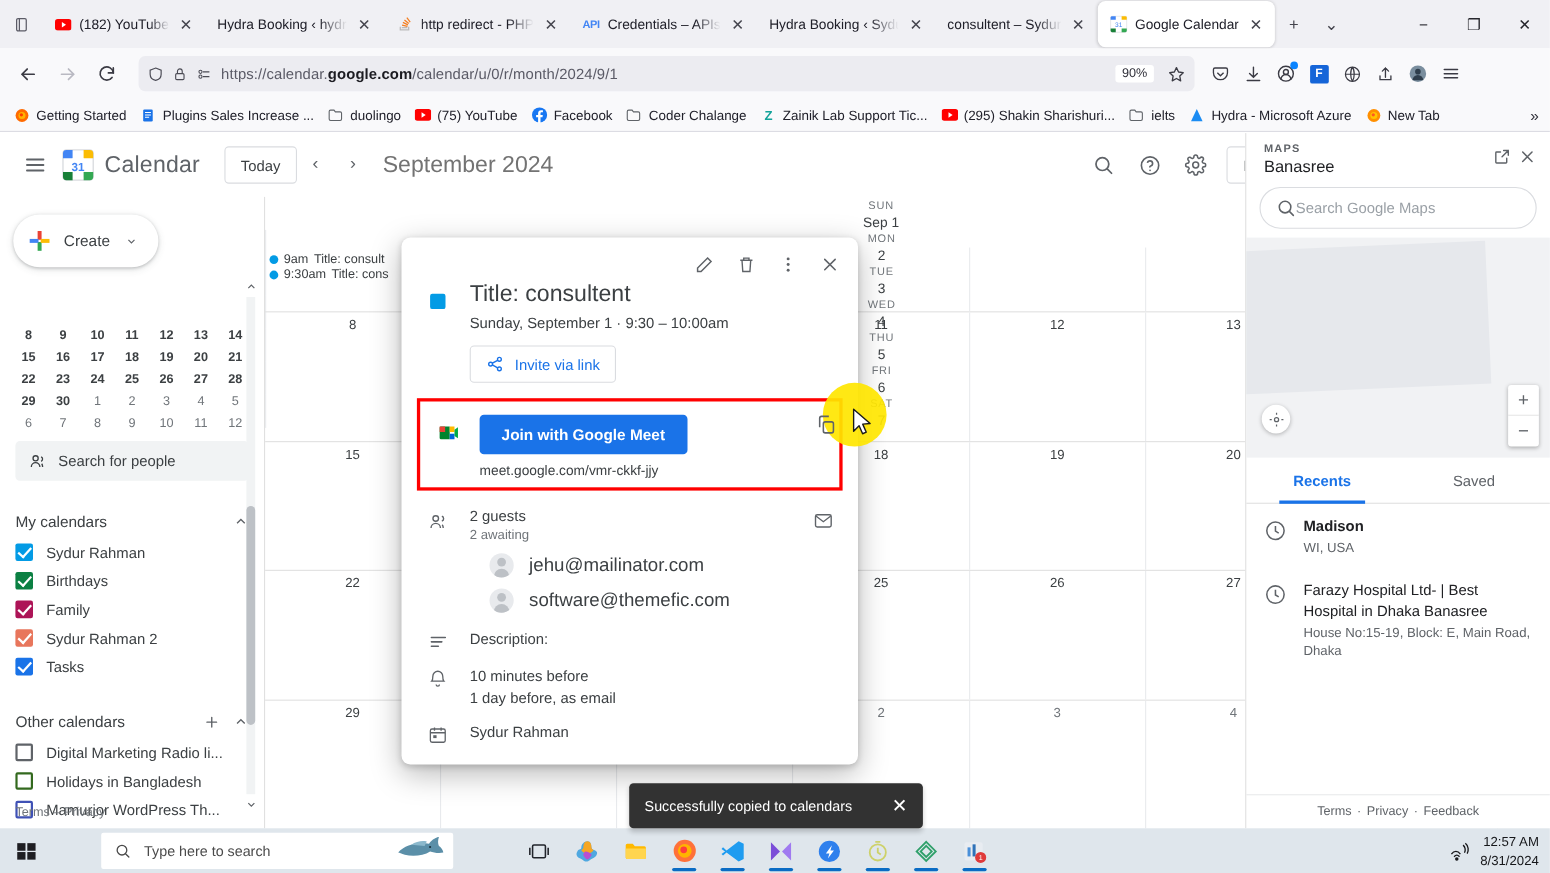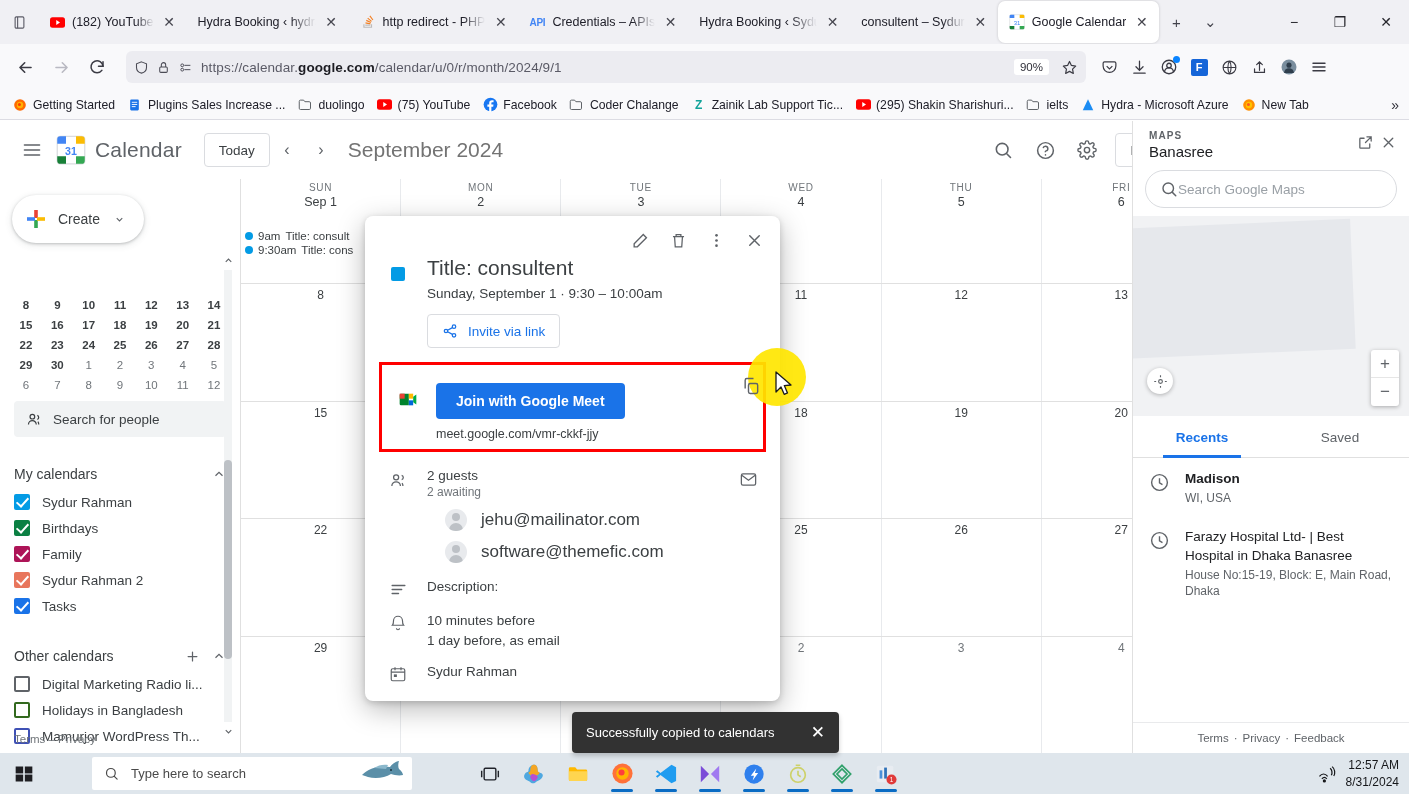--- a/index.html
+++ b/index.html
@@ -132,21 +132,21 @@
   .cal-label { white-space: nowrap; overflow: hidden; text-overflow: ellipsis; max-width: 165px;}
   .terms { position: absolute; bottom: 8px; left: 14px; font-size: 11.5px; color: #70757a; }
   .side-scroll {
     position: absolute; right: 6px; top: 76px; bottom: 16px; width: 12px;
     display: flex; flex-direction: column; align-items: center; color:#5f6368; font-size: 10px;
   }
   .side-scroll .track { flex: 1; width: 8px; background: #f1f3f4; position: relative; margin: 4px 0;}
   .side-scroll .thumb { position:absolute; top: 42%; left: 0; width: 8px; height: 44%; background: #bdc1c6; border-radius: 4px;}
 
   .gc-grid { flex: 1; display: flex; flex-direction: column; border-left: 1px solid #e0e0e0; }
-  .grid-head { display: flex; height: 46px; }
+  .grid-head { display: flex; height: 46px; flex-direction: column; }
   .grid-head .col { flex: 1; border-left: 1px solid #e8eaed; text-align: center; padding-top: 3px; }
   .grid-head .col:first-child { border-left: none; }
   .dow { font-size: 10px; color: #70757a; letter-spacing: .7px; }
   .dnum { font-size: 12.5px; color: #3c4043; margin-top: 2px; font-weight: 500;}
   .grid-rows { flex: 1; display: flex; flex-direction: column; }
   .grid-row { flex: 1; display: flex; border-top: 1px solid #e0e0e0; }
   .cell { flex: 1; border-left: 1px solid #e8eaed; padding-top: 4px; position: relative; }
   .cell:first-child { border-left: none; }
   .cell .num { font-size: 12px; color: #3c4043; text-align: center; display:block; }
   .cell .num.muted { color: #70757a; }
@@ -224,21 +224,21 @@
   .popup-tools > div { width: 24px; height: 24px; display:flex; align-items:center; justify-content:center;}
   .popup-row { display: flex; gap: 18px; padding: 0 14px; }
   .popup-icon { flex: 0 0 22px; display: flex; justify-content: center; color: #5f6368; padding-top: 3px;}
   .ev-color { width: 14px; height: 14px; border-radius: 2px; background: #039be5; margin-top: 8px;}
   .ev-title { font-size: 21px; color: #3c4043; line-height: 1.15; }
   .ev-time { font-size: 13.5px; color: #3c4043; margin-top: 6px; }
   .invite-btn {
     margin-top: 13px; display: inline-flex; align-items: center; gap: 10px; height: 34px; padding: 0 14px;
     border: 1px solid #dadce0; border-radius: 4px; color: #1a73e8; font-size: 13.5px; background:#fff;
   }
-  .meet-box { margin: 14px 6px 9px; border: 3px solid #ff0000; padding: 18px 8px 8px; }
+  .meet-box { margin: 14px 6px 9px; border: 3px solid #ff0000; padding: 12px 8px 8px; }
   .meet-inner { display: flex; gap: 18px; padding-left: 8px;}
   .meet-btn {
     background: #1a73e8; color: #fff; border-radius: 4px; height: 36px; padding: 0 20px;
     display: inline-flex; align-items: center; font-size: 14px; font-weight: 600;
   }
   .meet-url { font-size: 12.5px; color: #3c4043; margin-top: 8px; }
   .guests-head { display:flex; align-items: flex-start; }
   .g-main { flex: 1; }
   .g-count { font-size: 13.5px; color: #3c4043; }
   .g-await { font-size: 12px; color: #70757a; margin-top: 2px;}

